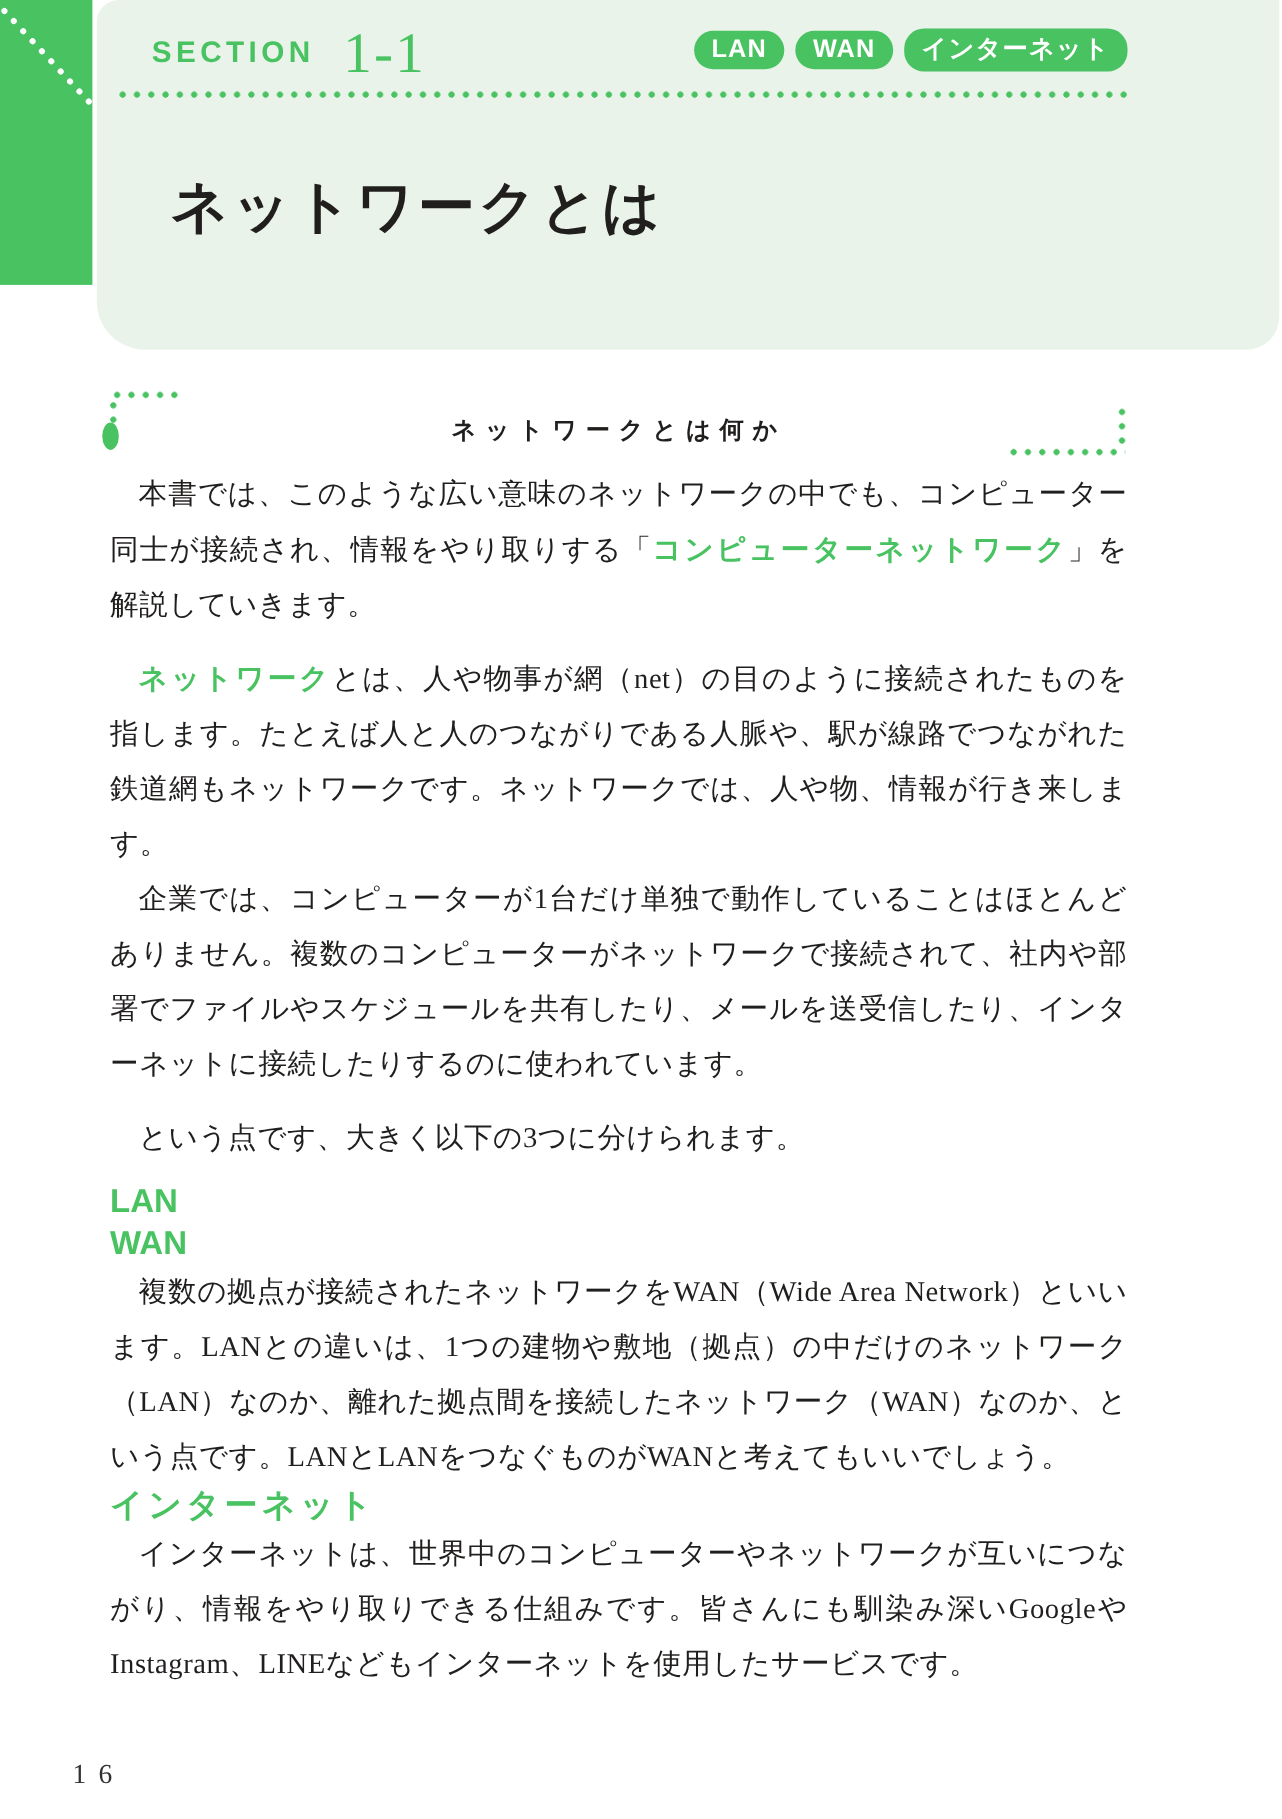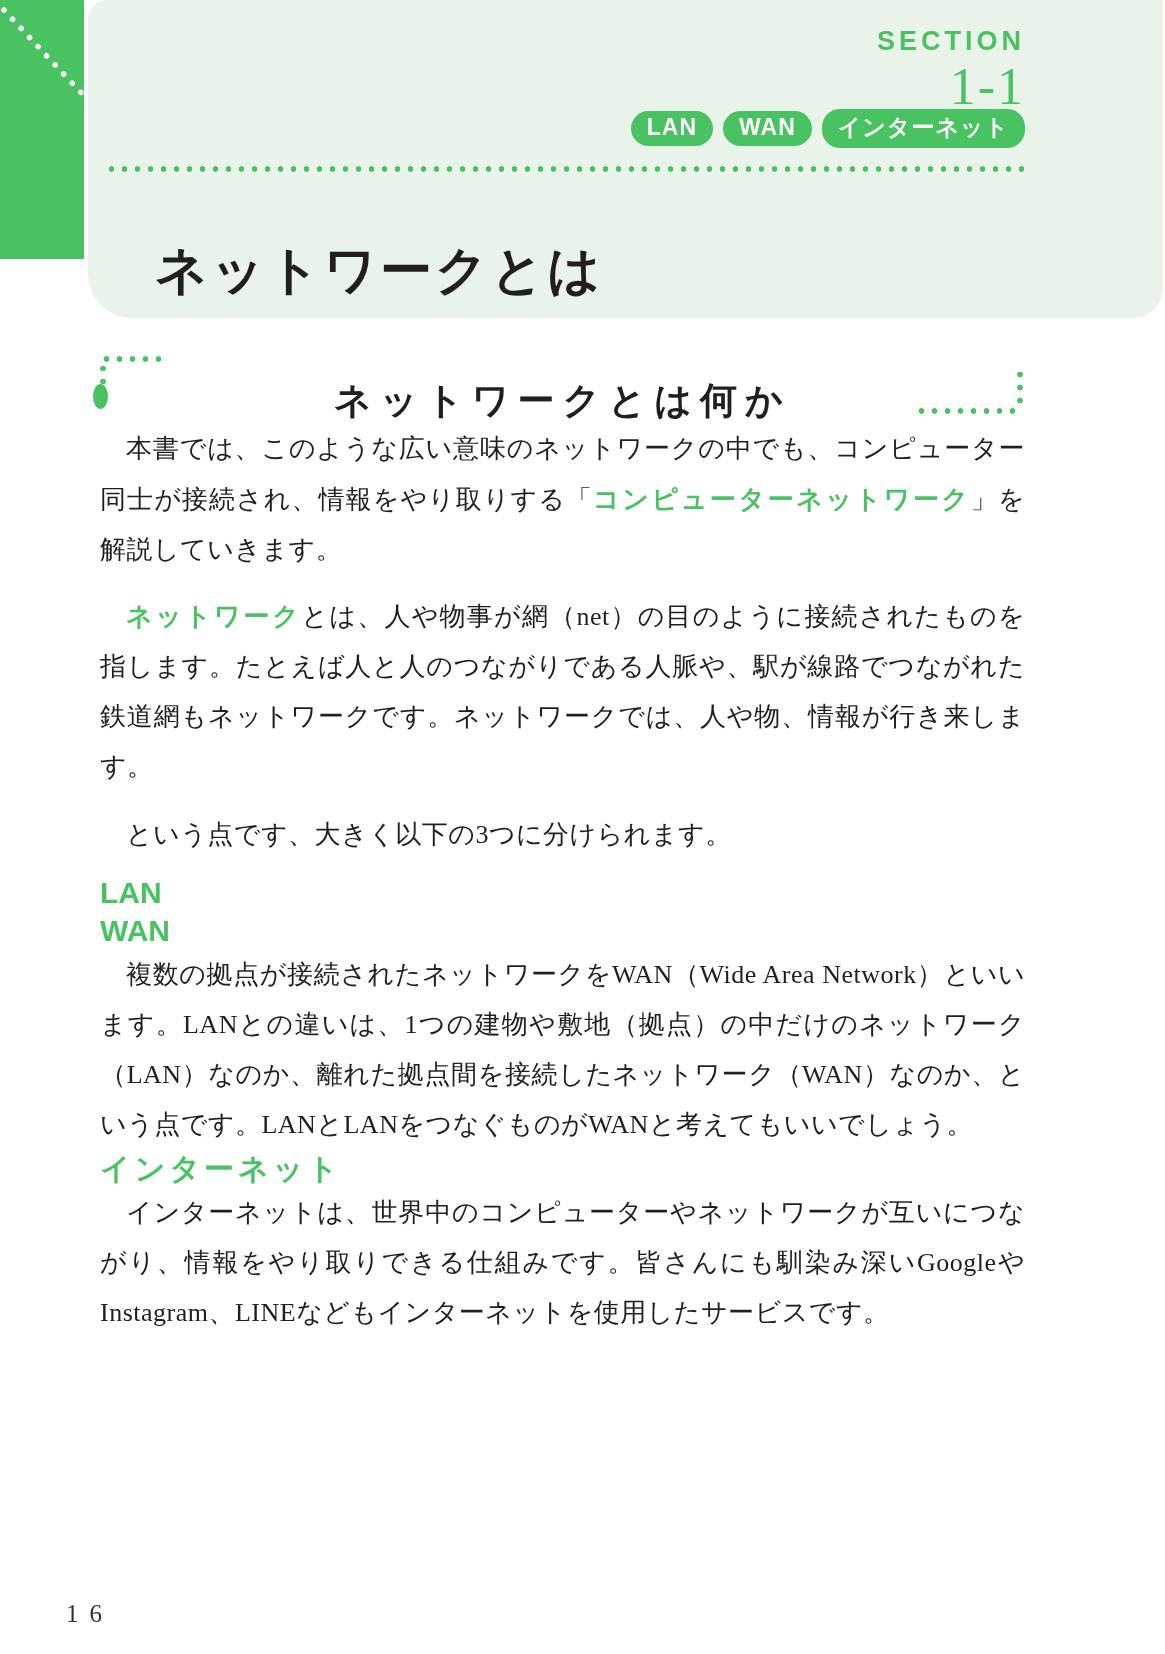--- a/index.html
+++ b/index.html
@@ -26,21 +26,20 @@
   
   .header-panel{
     position:absolute;left:88px;top:0;
     width:1075px;height:318px;
     background:var(--header-bg);
     border-radius:20px 0 30px 44px;
   }
   .section-row{
     display:flex;align-items:flex-end;
     padding:26px 138px 0 50px;
-    flex-direction:column;
   }
   .section-label{
     font-family:"Liberation Sans","DejaVu Sans",sans-serif;
     font-weight:bold;font-size:27px;letter-spacing:4px;
     color:var(--accent);
     padding-bottom:8px;
   }
   .section-number{
     font-family:"Liberation Serif","DejaVu Serif",serif;
     font-size:52px;line-height:0.85;
@@ -94,21 +93,21 @@
     position:absolute;left:-7px;top:40px;
     width:15px;height:25px;border-radius:50%;
     background:var(--accent);
   }
   .sh-vline-right{position:absolute;right:2px;top:24px;height:42px;}
   .sh-hline-right{position:absolute;right:2px;top:64px;width:108px;}
   .sec-head h2{
     margin:0;text-align:center;
     padding-top:32px;
     font-family:"Liberation Sans","DejaVu Sans",sans-serif;
-    font-weight:bold;font-size:37px;letter-spacing:8px;
+    font-weight:bold;font-size:22px;letter-spacing:8px;
     color:var(--ink);
   }
   
   .body-p{
     margin:0;
     font-size:26px;line-height:50px;
     letter-spacing:0.5px;
     text-align:justify;
     text-indent:1em;
   }
@@ -169,20 +168,21 @@
       <div class="sh-dot"></div>
       <div class="sh-vline-right dots-v"></div>
       <div class="sh-hline-right dots-h"></div>
       <h2>ネットワークとは何か</h2>
     </div>
 
     <p class="body-p"><span>本書では、このような広い意味のネットワークの中でも、コンピューター同士が接続され、情報をやり取りする「</span><span class="green-term">コンピューターネットワーク</span><span>」を解説していきます。</span></p>
 
     <p class="body-p first-after-head"><span class="green-term">ネットワーク</span><span>とは、人や物事が網（net）の目のように接続されたものを指します。たとえば人と人のつながりである人脈や、駅が線路でつながれた鉄道網もネットワークです。ネットワークでは、人や物、情報が行き来します。</span></p>
 
+    <p class="body-p">企業では、コンピューターが1台だけ単独で動作していることはほとんどありません。複数のコンピューターがネットワークで接続されて、社内や部署でファイルやスケジュールを共有したり、メールを送受信したり、インターネットに接続したりするのに使われています。</p>
 
 
     <p class="body-p class-intro">という点です、大きく以下の3つに分けられます。</p>
 
     <h3 class="item-head first">LAN</h3>
 
     <h3 class="item-head">WAN</h3>
     <p class="body-p">複数の拠点が接続されたネットワークをWAN（Wide Area Network）といいます。LANとの違いは、1つの建物や敷地（拠点）の中だけのネットワーク（LAN）なのか、離れた拠点間を接続したネットワーク（WAN）なのか、という点です。LANとLANをつなぐものがWANと考えてもいいでしょう。</p>
 
     <h3 class="item-head spaced">インターネット</h3>

